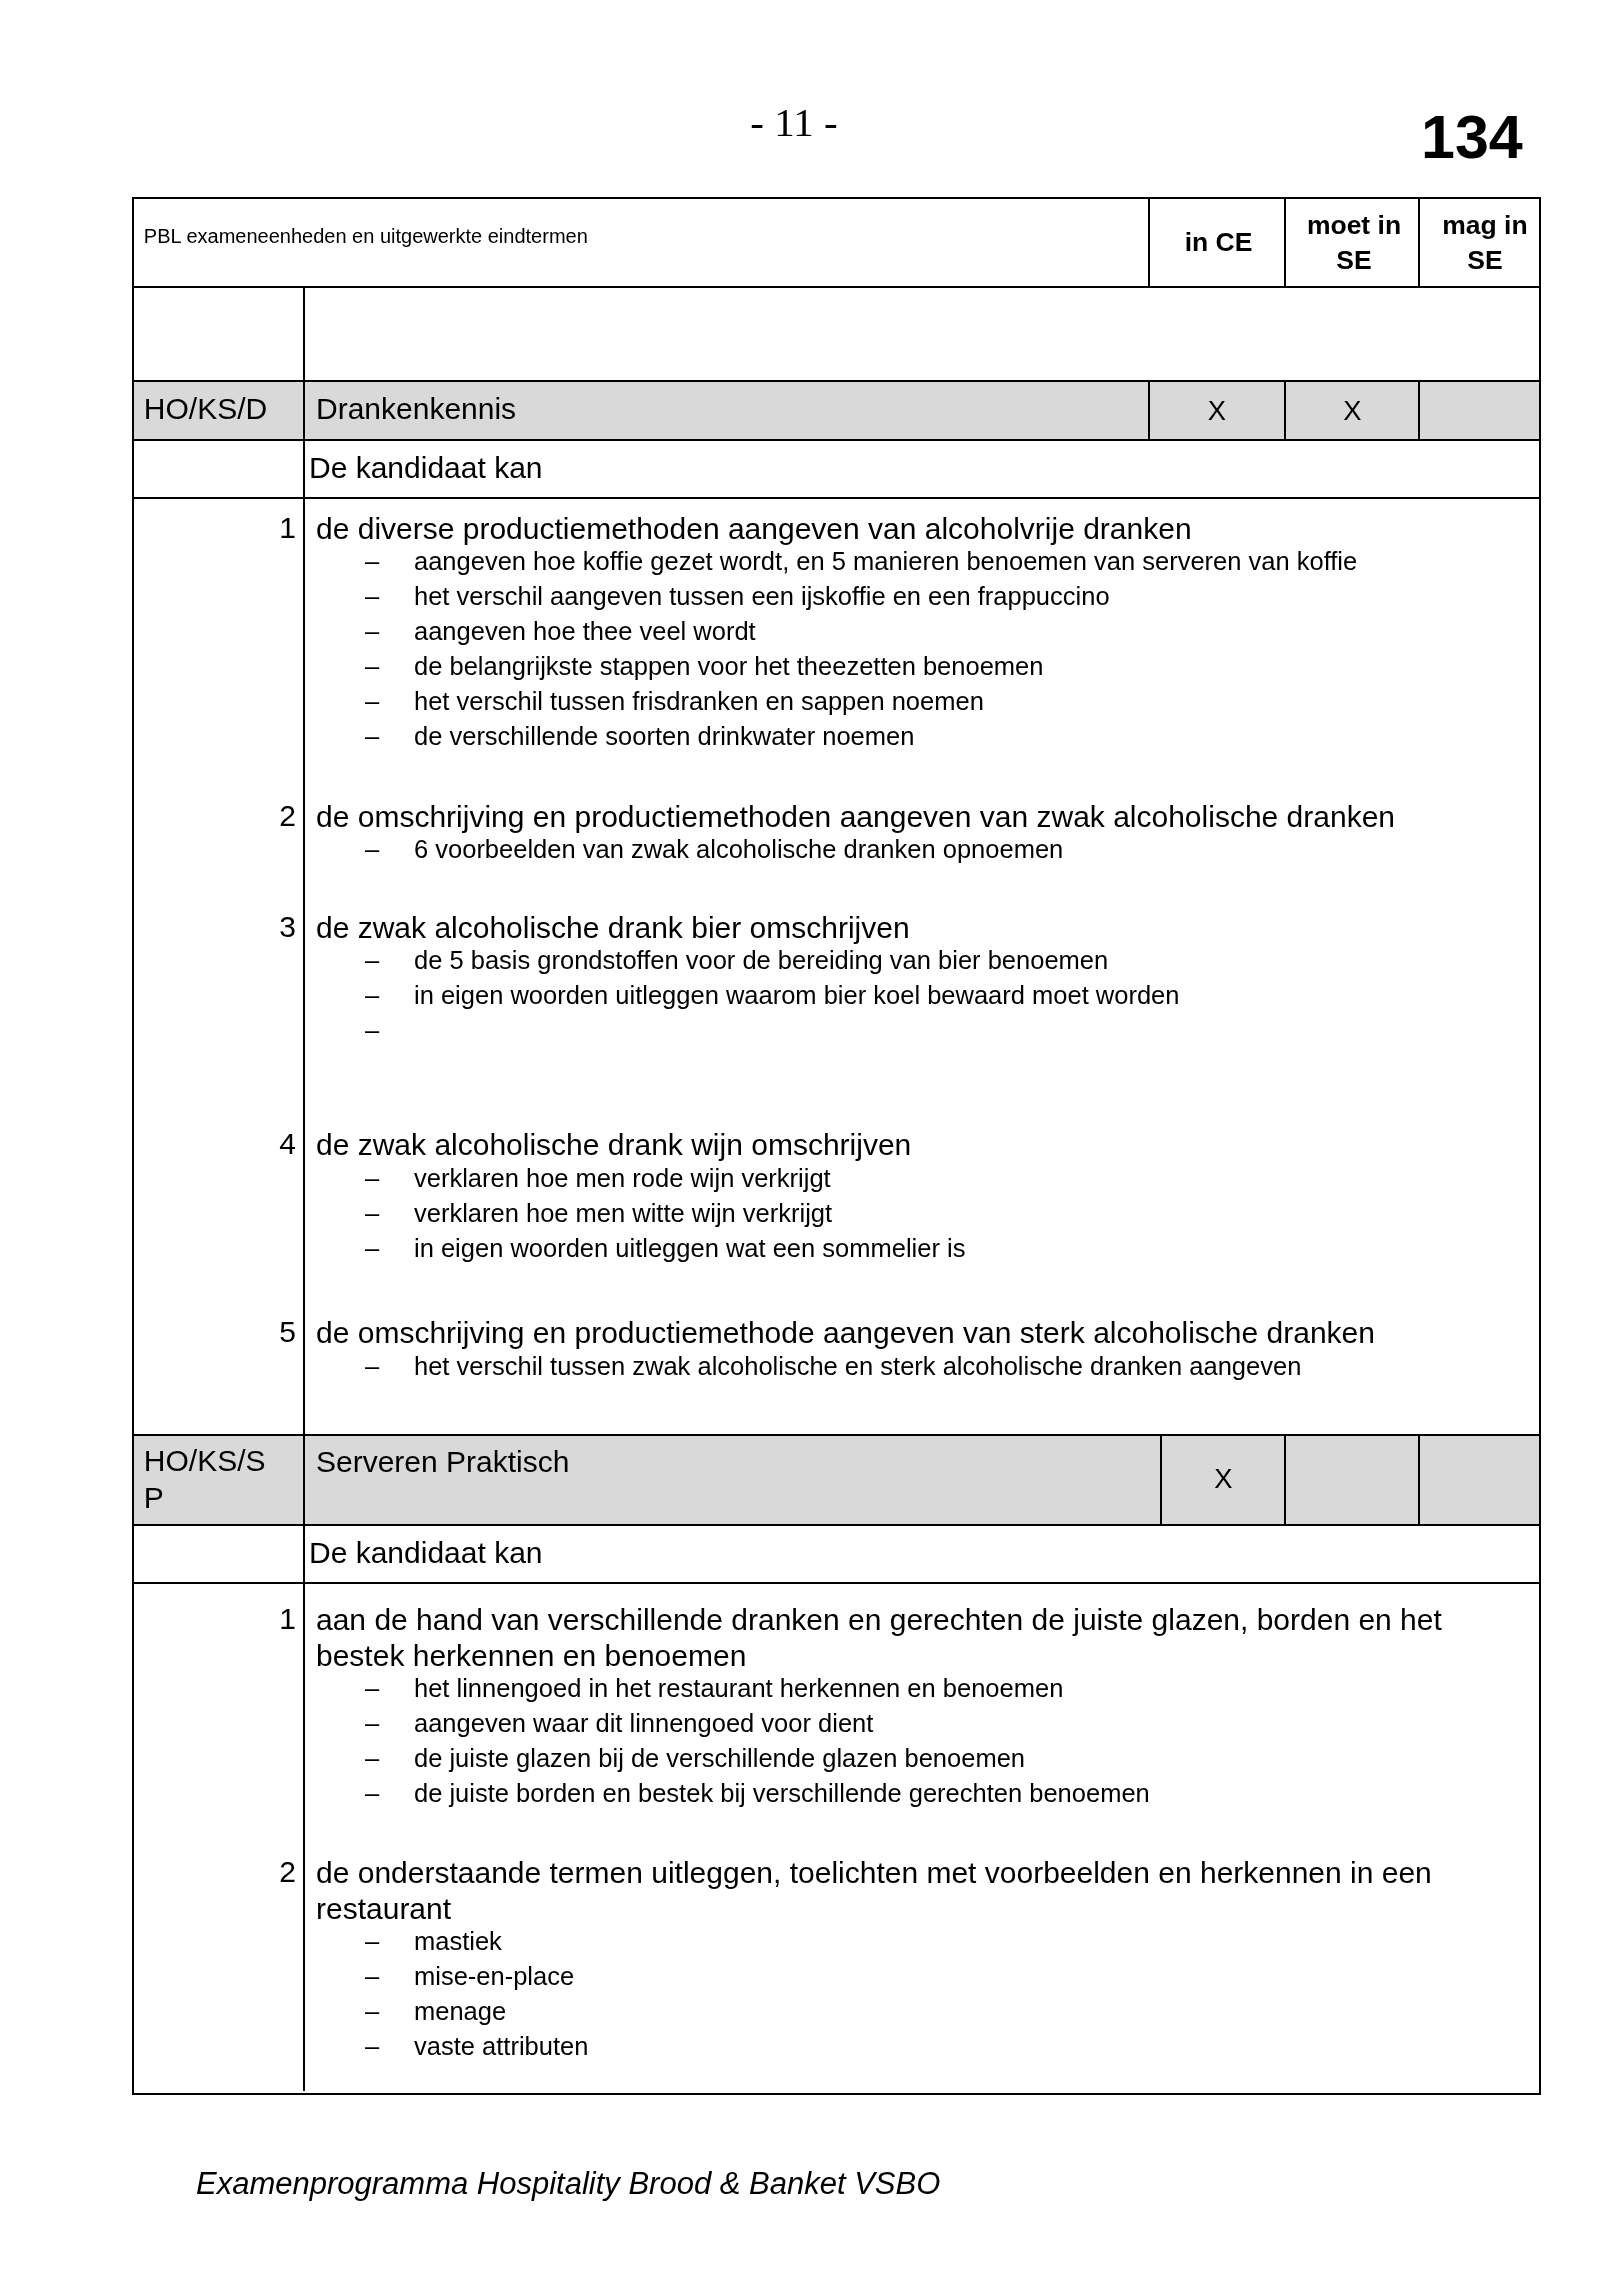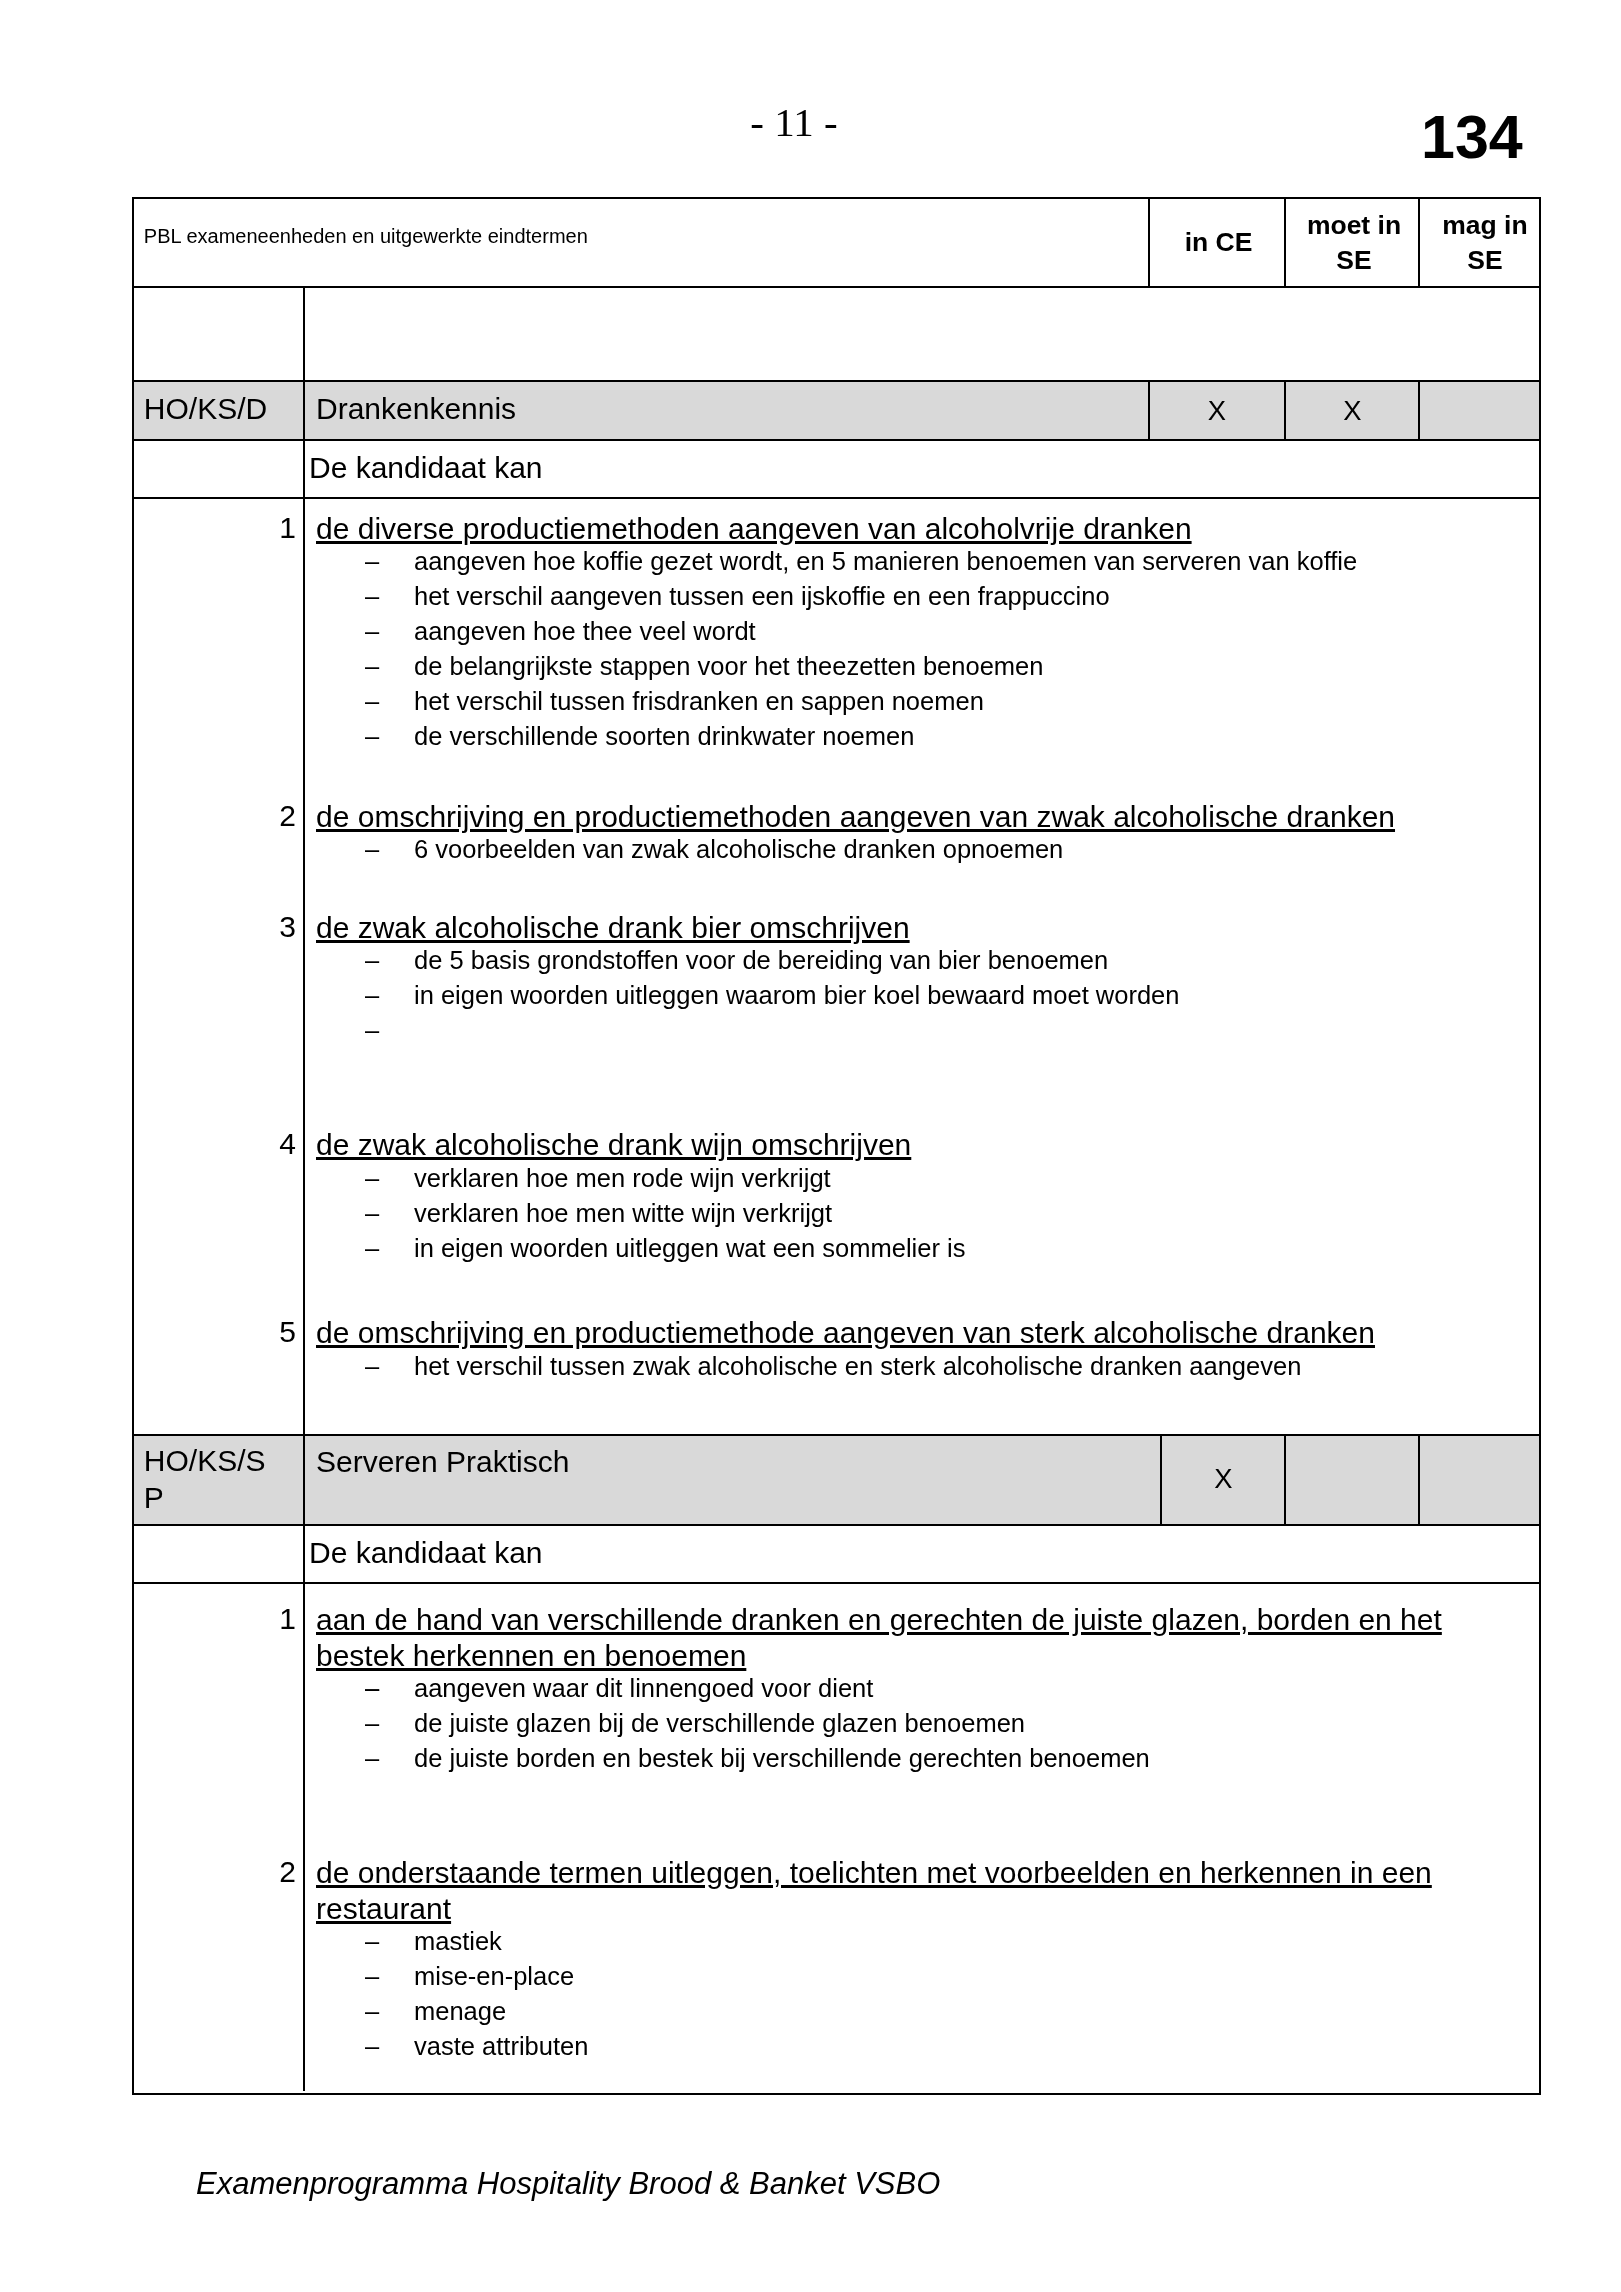--- a/index.html
+++ b/index.html
@@ -30,21 +30,21 @@
   .hdr-col {
     position: absolute; top: 0; height: 87px; font-weight: bold; font-size: 26.5px;
     display: flex; align-items: center; justify-content: center; text-align: center; line-height: 35px;
   }
   .code { position: absolute; left: 9.8px; font-size: 30px; line-height: 37px; }
   .unit-title { position: absolute; left: 182px; font-size: 30px; }
   .xmark { position: absolute; font-size: 27.4px; text-align: center; }
   .intro { position: absolute; left: 175px; font-size: 30px; }
   .item { position: absolute; left: 0; right: 0; }
   .item-num { position: absolute; left: 0; width: 162px; text-align: right; font-size: 30px; }
-  .item-text { position: absolute; left: 182px; right: 3px; font-size: 30px; line-height: 36px; text-decoration: underline; }
+  .item-text { position: absolute; left: 182px; right: 3px; font-size: 30px; line-height: 36px; }
   .bullets { list-style: none; margin: 0; padding: 0; position: absolute; left: 182px; right: 19.6px; }
   .bullets li { position: relative; font-size: 25.5px; line-height: 35px; padding-left: 98px; }
   .bullets li .dash { position: absolute; left: 49px; top: 0; }
   .footer {
     position: absolute; left: 196px; top: 2166px; font-style: italic; font-size: 31px;
   }
 </style>
 </head>
 <body>
 
@@ -146,21 +146,21 @@
   <div class="hline" style="top:1325px;"></div>
 
   <div class="intro" style="top:1337px;">De kandidaat kan</div>
   <div class="hline" style="top:1383px;"></div>
 
   <div class="item" style="top:1403px;">
     <div class="item-num">1</div>
     <div class="item-text">aan de hand van verschillende dranken en gerechten de juiste glazen, borden en het bestek herkennen en benoemen</div>
   </div>
   <ul class="bullets" style="top:1472px;">
-    <li><span class="dash">–</span></li>
+    <li><span class="dash">–</span><span>het linnengoed in het restaurant herkennen en benoemen</span></li>
     <li><span class="dash">–</span><span>aangeven waar dit linnengoed voor dient</span></li>
     <li><span class="dash">–</span><span>de juiste glazen bij de verschillende glazen benoemen</span></li>
     <li><span class="dash">–</span><span>de juiste borden en bestek bij verschillende gerechten benoemen</span></li>
   </ul>
 
   <div class="item" style="top:1656px;">
     <div class="item-num">2</div>
     <div class="item-text">de onderstaande termen uitleggen, toelichten met voorbeelden en herkennen in een restaurant</div>
   </div>
   <ul class="bullets" style="top:1725px;">

